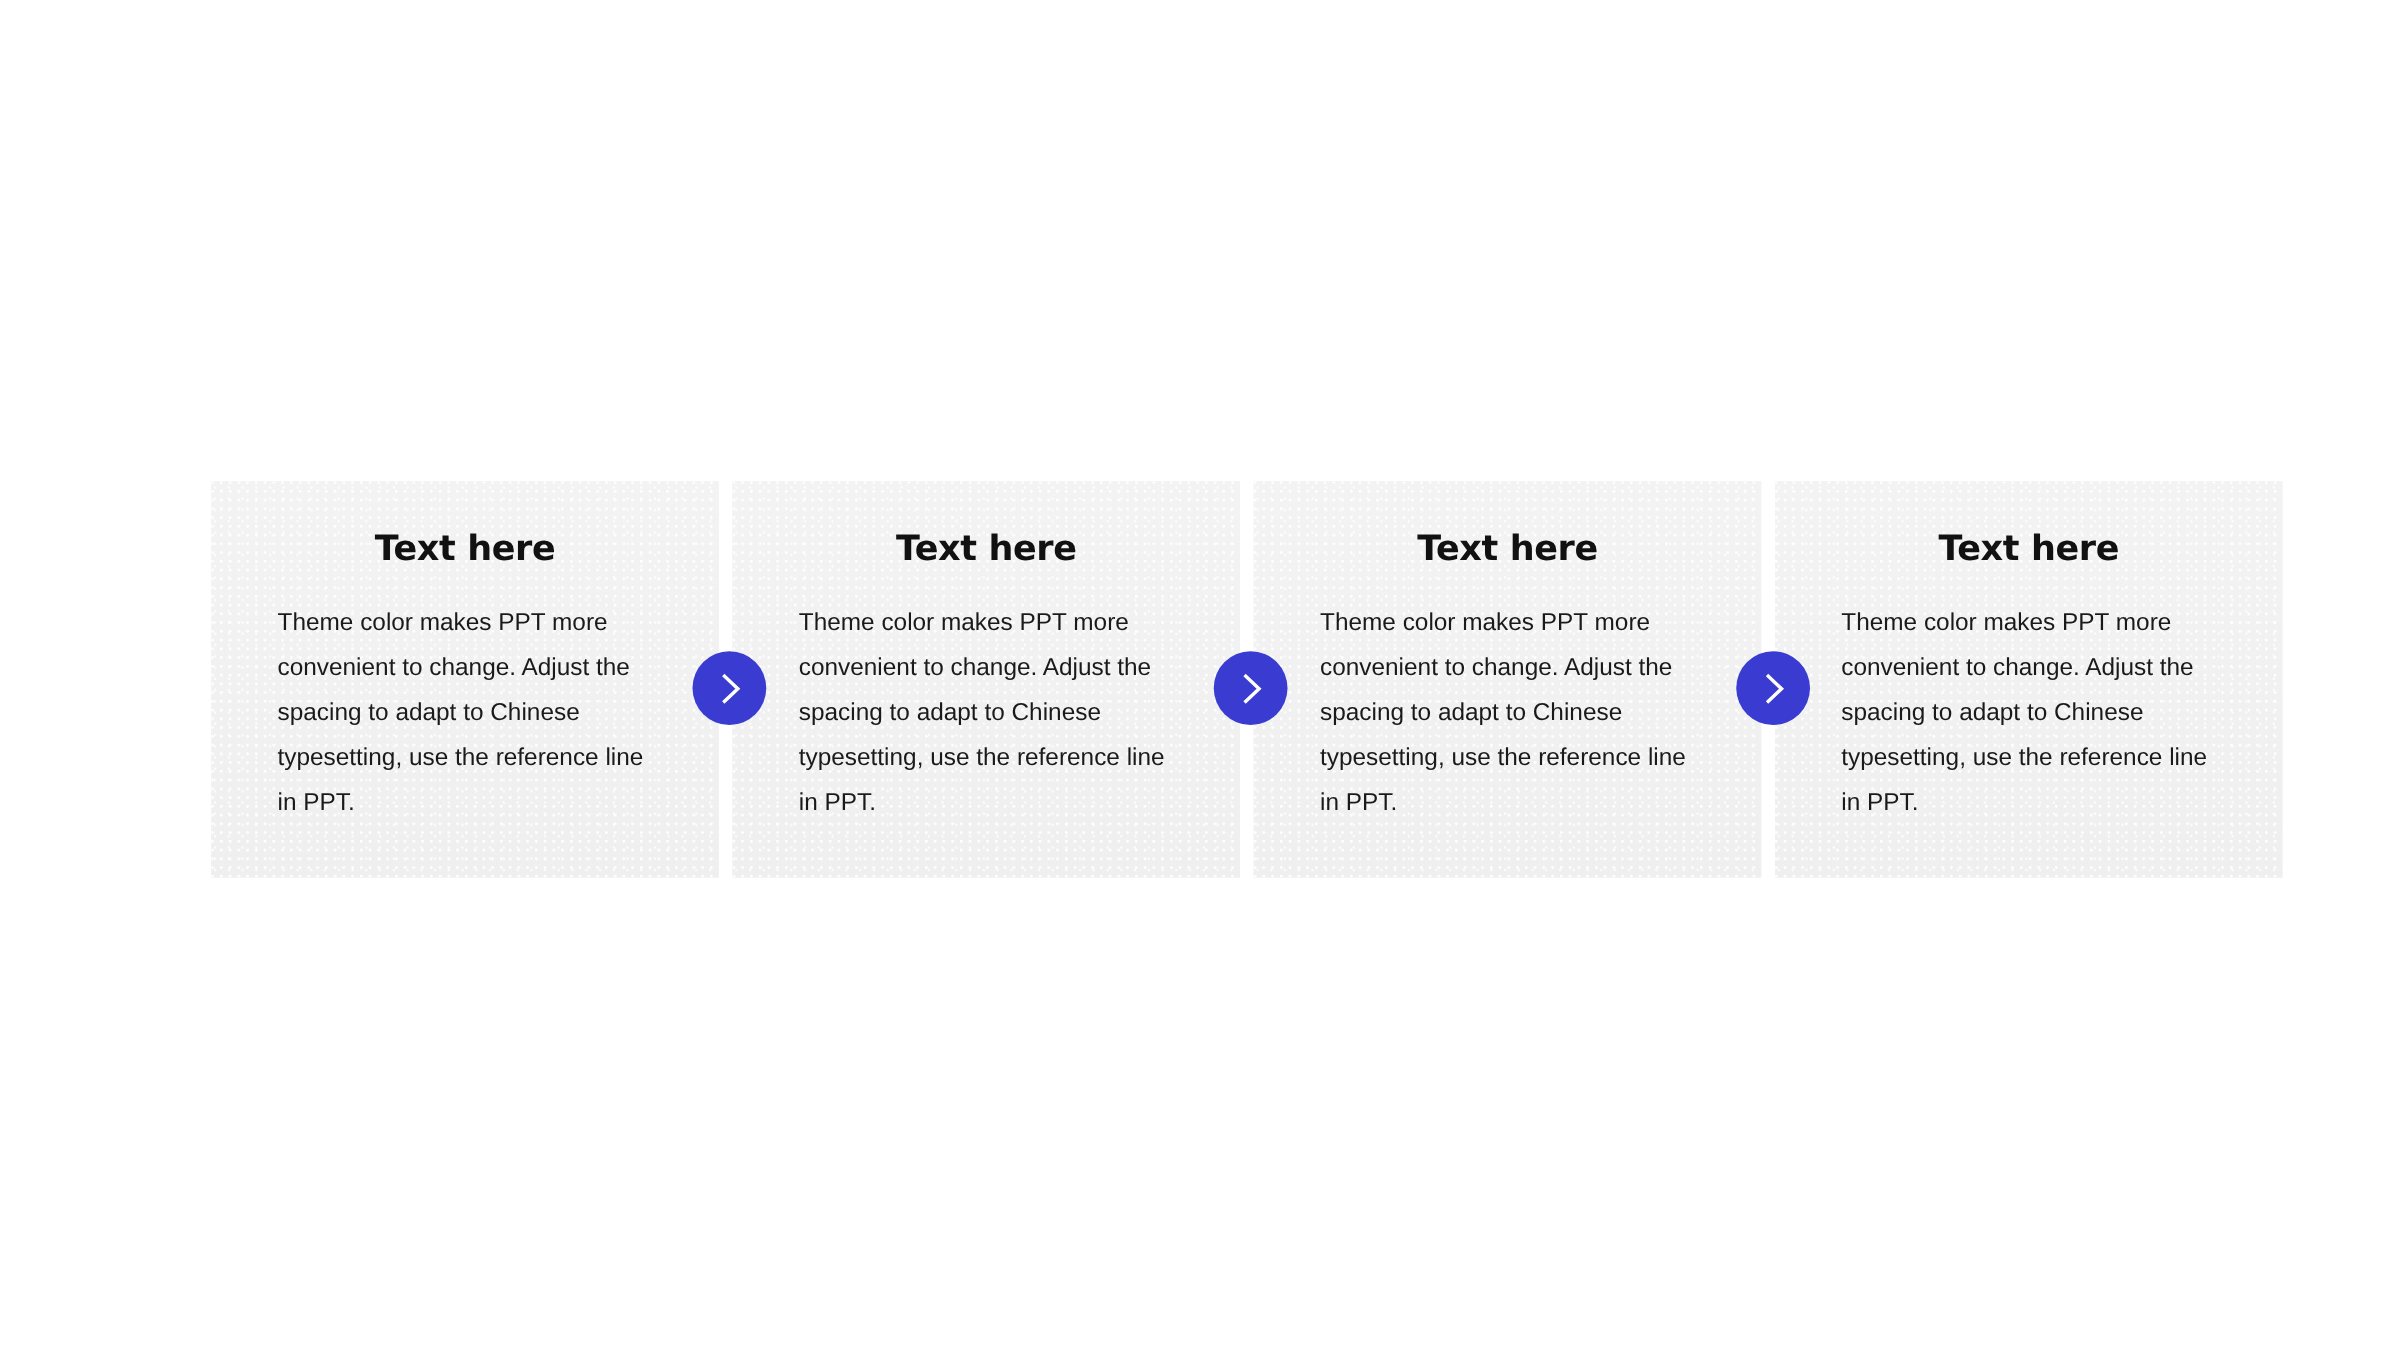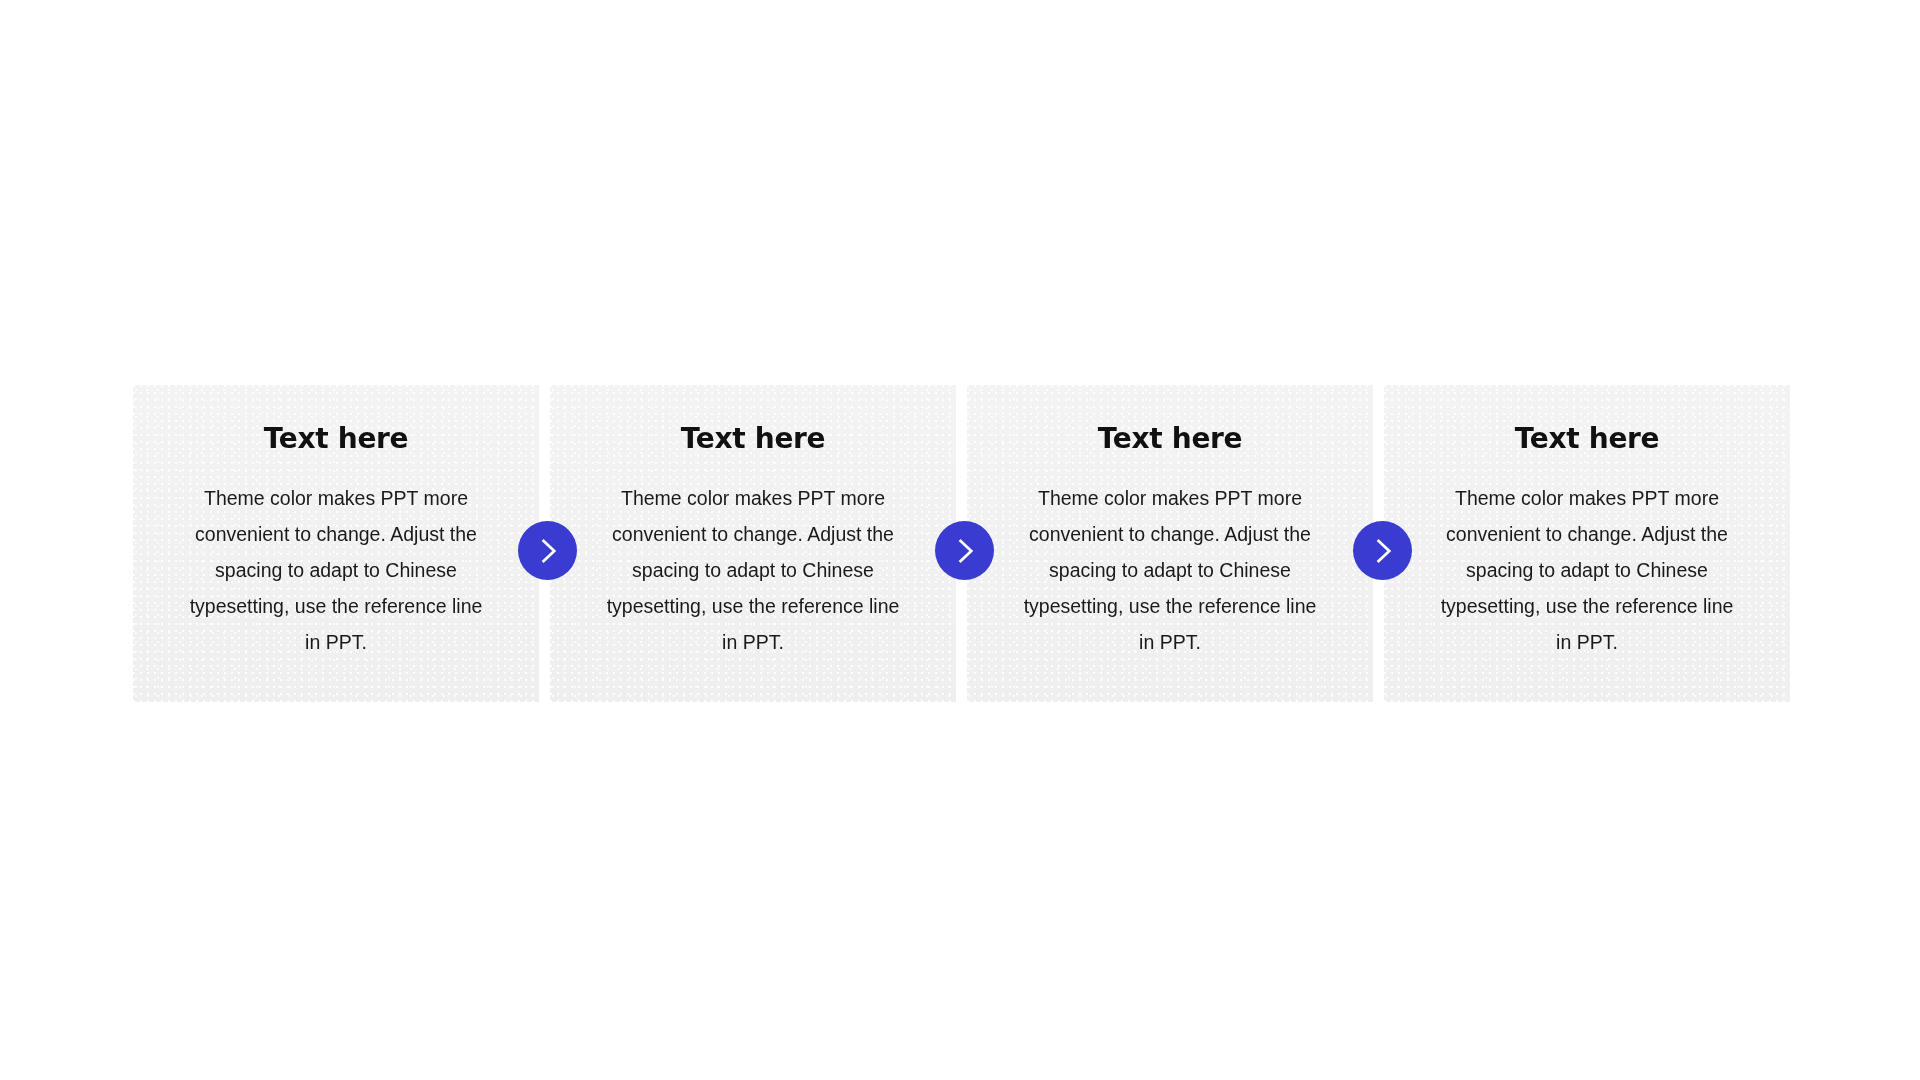--- a/index.html
+++ b/index.html
@@ -12,20 +12,21 @@
     height: 1080px;
     font-family: "Liberation Sans", sans-serif;
     overflow: hidden;
     position: relative;
   }
 
   #slide {
     position: absolute;
     inset: 0;
     background: #ffffff;
+    margin-left: 36px;
   }
 
   
   #card-row {
     position: absolute;
     left: 133px;
     top: 385px;
     width: 1657px;
     height: 317px;
     display: flex;
@@ -62,21 +63,20 @@
     text-align: center;
     white-space: nowrap;
   }
 
   .card-body {
     font-family: "Liberation Sans", sans-serif;
     font-size: 19.5px;
     font-weight: 400;
     color: #1a1a1a;
     line-height: 36px;
-    text-align: center;
     margin: 0;
     width: 100%;
     max-width: 300px;
   }
 
   
   .arrow-btn {
     position: absolute;
     top: 521px;
     width: 59px;

